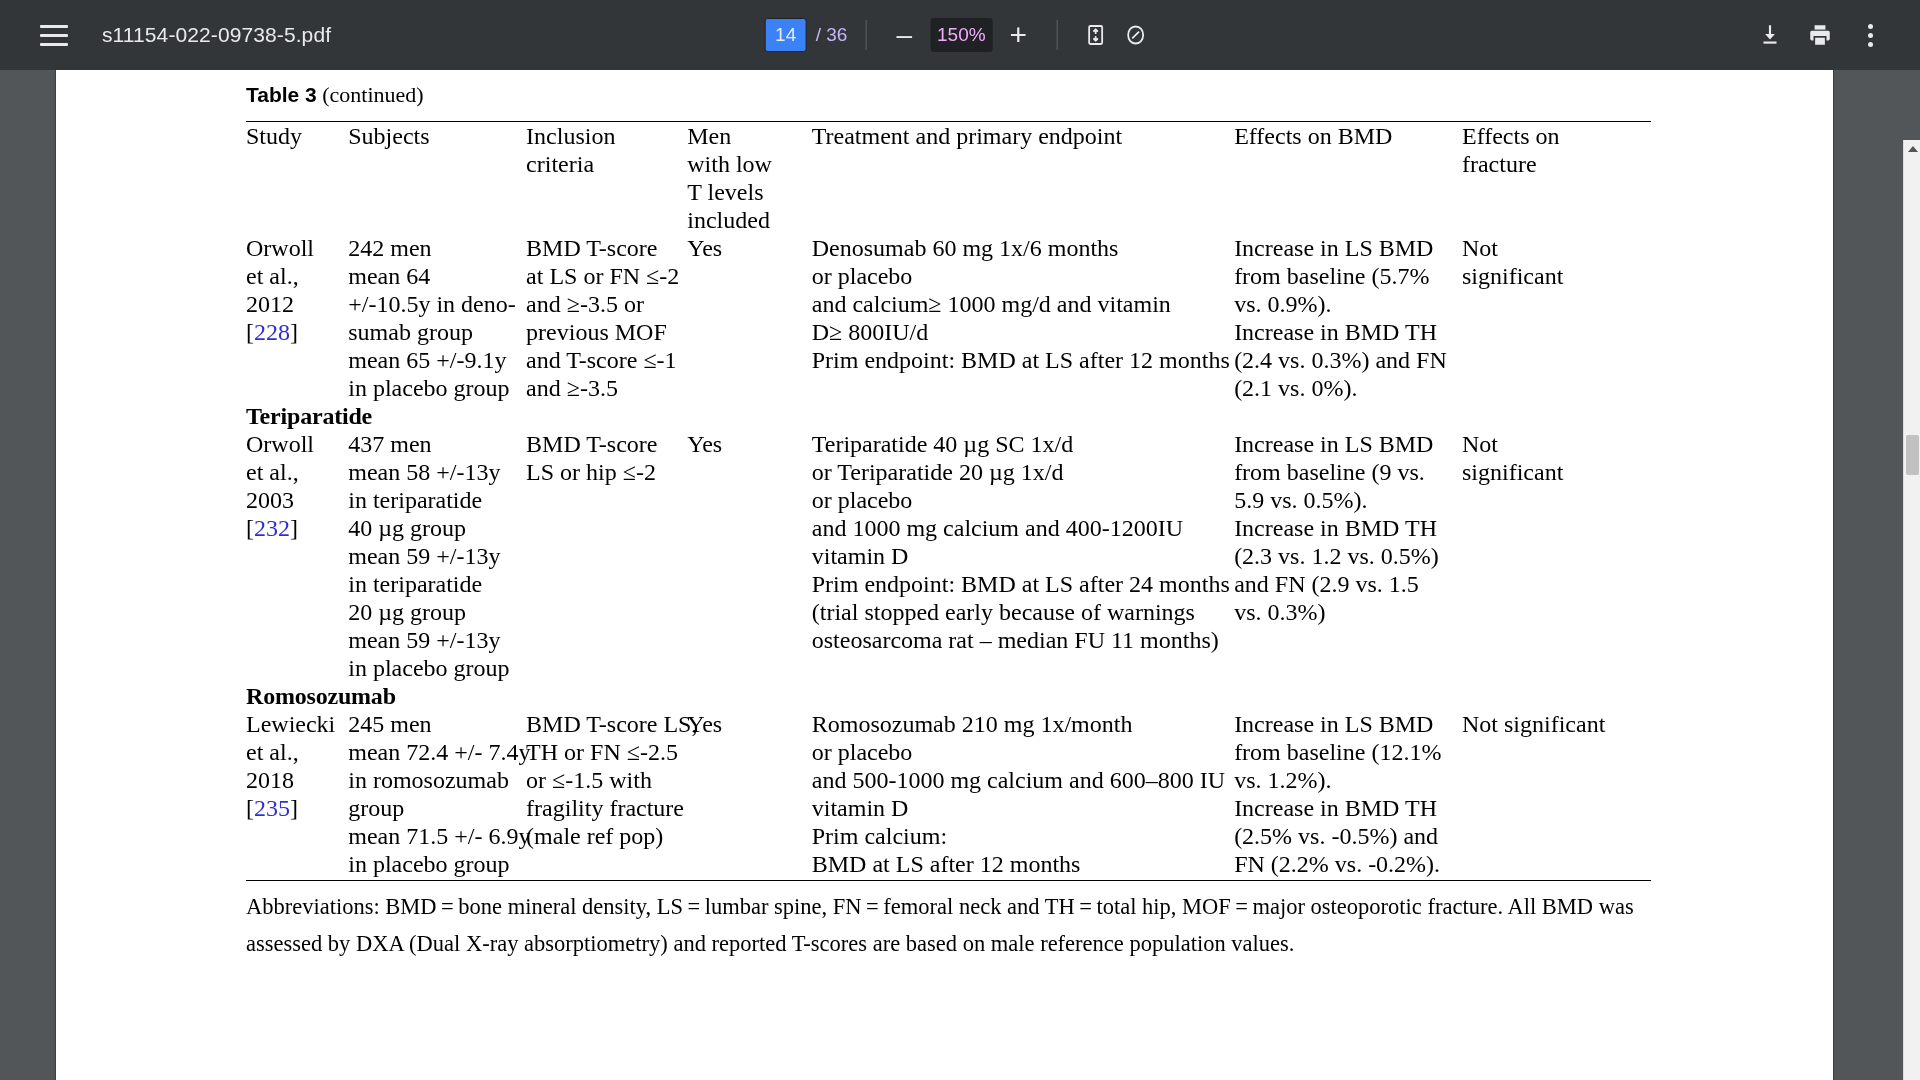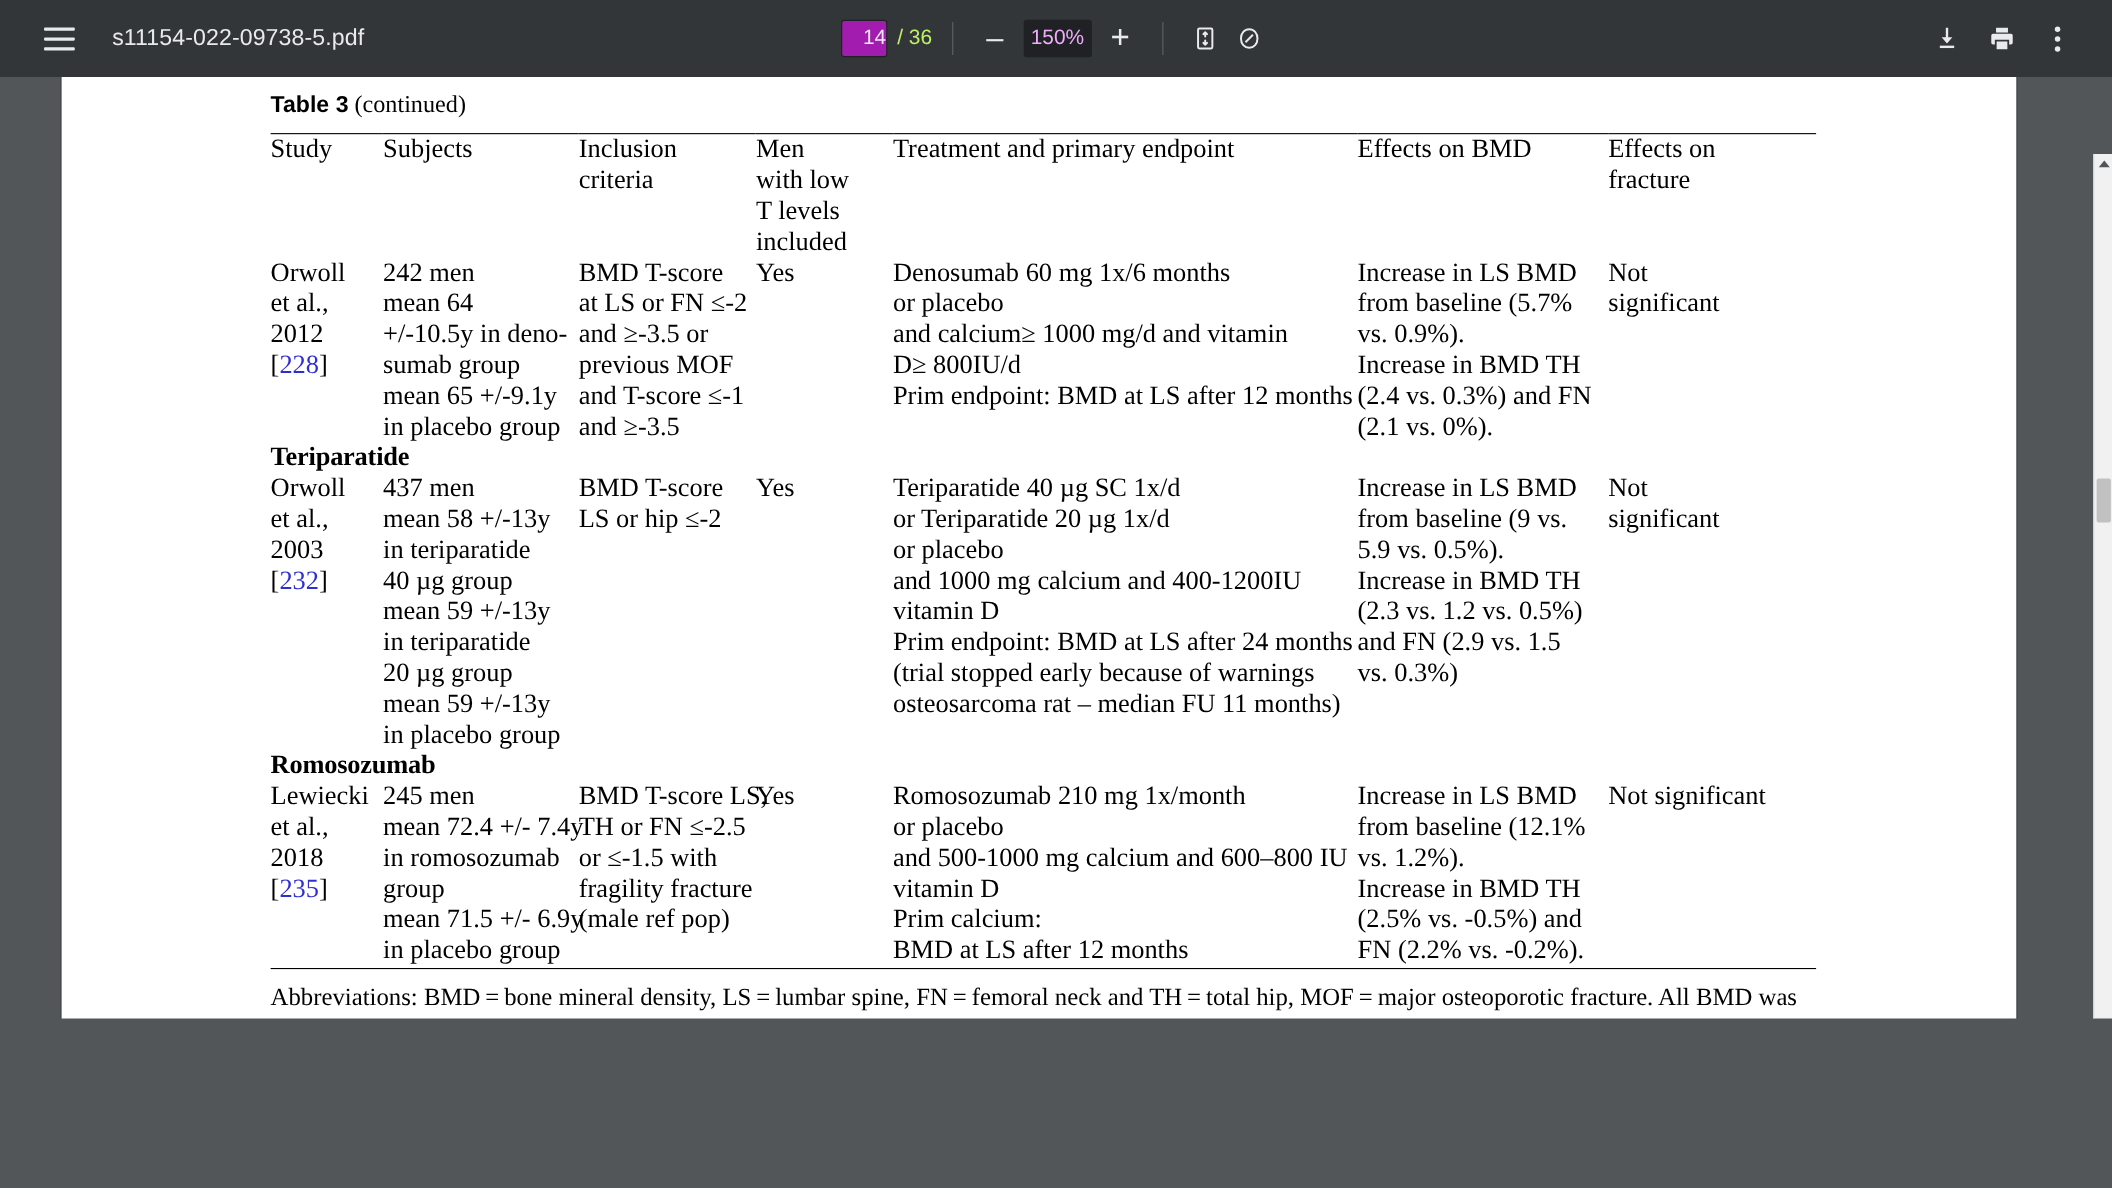--- a/index.html
+++ b/index.html
@@ -25,45 +25,45 @@
   .doc-title{
     font-size:21px; color:#e8eaed; margin-left:22px; white-space:nowrap;
     letter-spacing:.1px;
   }
 
   .tb-center{
     position:absolute; left:50%; transform:translateX(-50%);
     display:flex; align-items:center; height:70px;
   }
   .pagebox{
-    width:42px; height:34px; background:#a21caf; border:1px solid #202124;
-    border-radius:3px; color:#e8eaed; font-size:19px; text-align:right;
+    width:42px; height:34px; background:#3b82f6; border:1px solid #202124;
+    border-radius:3px; color:#e8eaed; font-size:19px; text-align:center;
     line-height:32px; outline:none; font-family:"Liberation Sans",sans-serif;
   }
-  .pagecount{ font-size:19px; color:#bef264; margin-left:9px; white-space:nowrap; }
+  .pagecount{ font-size:19px; color:#c4b5fd; margin-left:9px; white-space:nowrap; }
   .divider{ width:1px; height:30px; background:#5f6368; margin:0 18px; }
   .icon-btn{
     width:40px; height:40px; display:flex; align-items:center; justify-content:center;
     cursor:pointer; border-radius:50%; color:#e8eaed;
   }
   .zoomval{
     min-width:62px; height:34px; background:#202124; border-radius:3px;
     color:#f0abfc; font-size:19px; display:flex; align-items:center;
     justify-content:center; margin:0 6px;
   }
   .minus{ font-size:28px; line-height:1; }
   .plus{ font-size:30px; line-height:1; }
 
   .tb-right{ position:absolute; right:30px; display:flex; align-items:center; gap:10px; }
   .kebab{ display:flex; flex-direction:column; gap:4px; align-items:center; }
   .kebab i{ width:5px; height:5px; background:#e8eaed; border-radius:50%; display:block; }
 
   
   #viewer{
-    position:absolute; top:70px; left:0; width:1920px; height:856px;
+    position:absolute; top:70px; left:0; width:1920px; height:1010px;
     background:#525659; overflow:hidden;
   }
   #page{
     position:absolute; top:0; left:56px; width:1777px; height:1010px;
     background:#ffffff;
     box-shadow:0 0 0 1px rgba(0,0,0,.25);
   }
 
   
   #scrollbar{

